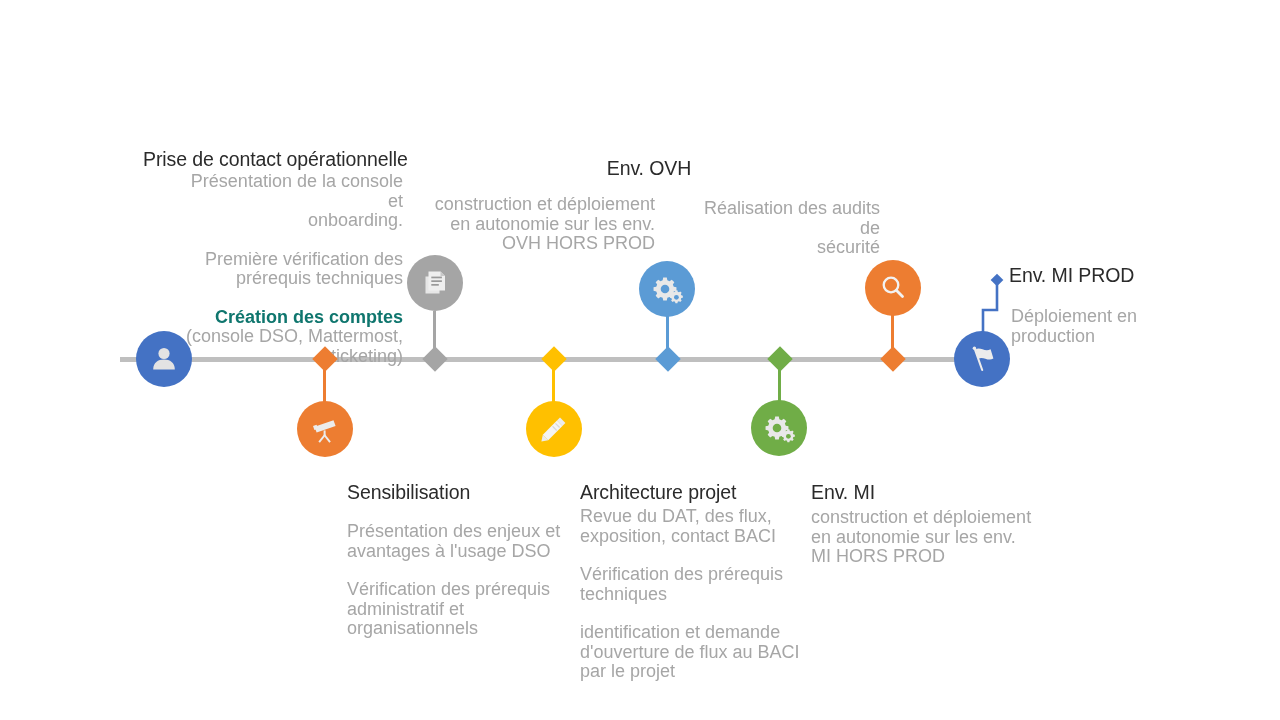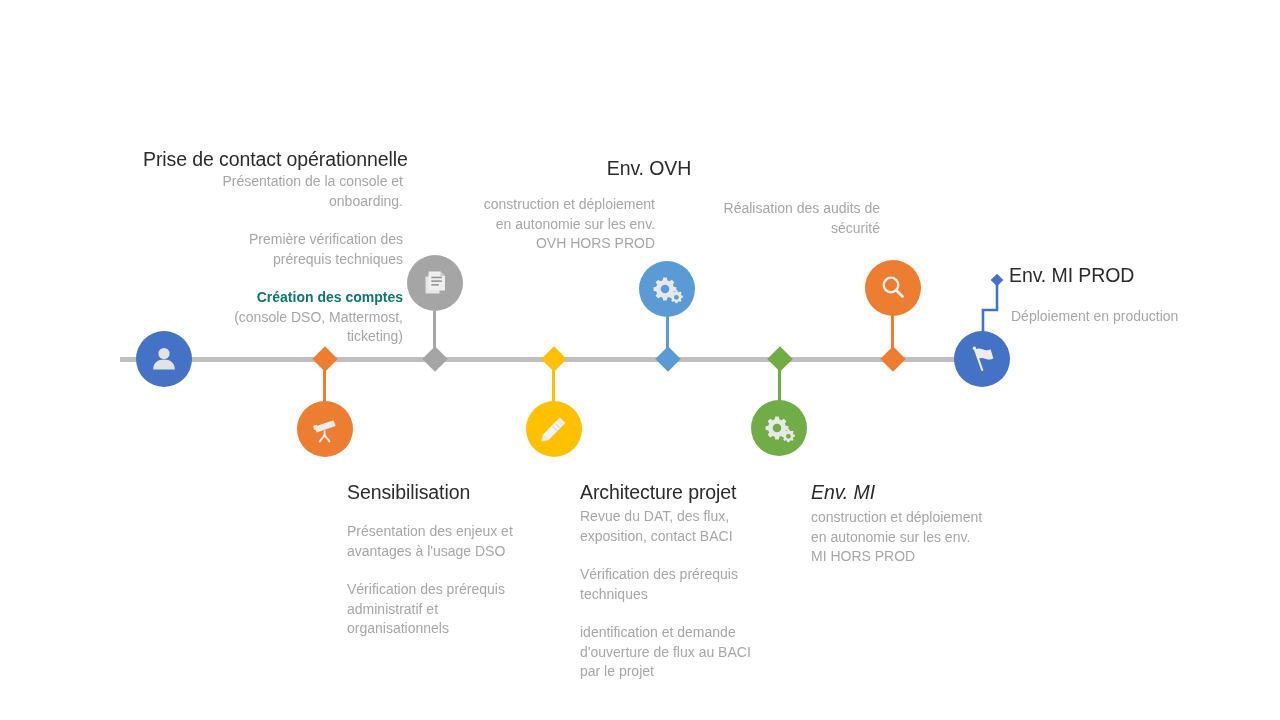--- a/index.html
+++ b/index.html
@@ -63,21 +63,21 @@
   .title {
     position: absolute;
     font-size: 19.5px;
     color: #2b2b2b;
     font-weight: 400;
     letter-spacing: -0.1px;
     white-space: nowrap;
   }
   .desc {
     position: absolute;
-    font-size: 14px;
+    font-size: 18px;
     line-height: 19.5px;
     color: #a6a6a6;
   }
   .desc p { margin: 0; }
   .desc p.gap { margin-top: 19px; }
   .desc b { color: #0f766e; font-weight: bold; }
   .align-right { text-align: right; }
   .align-left  { text-align: left; margin-top: 8px; }
   .align-center{ text-align: center; }
 
@@ -197,21 +197,21 @@
 
   <div class="node" style="left:751px; top:400px; background:#70ad47;">
     <svg width="34" height="34" viewBox="0 0 34 34">
       <path d="M13.2 5.6 h3.6 l0.55 2.7 2.15 0.9 2.3-1.5 2.55 2.55 -1.5 2.3 0.9 2.15 2.7 0.55 v3.6 l-2.7 0.55 -0.9 2.15 1.5 2.3 -2.55 2.55 -2.3-1.5 -2.15 0.9 -0.55 2.7 h-3.6 l-0.55-2.7 -2.15-0.9 -2.3 1.5 -2.55-2.55 1.5-2.3 -0.9-2.15 -2.7-0.55 v-3.6 l2.7-0.55 0.9-2.15 -1.5-2.3 2.55-2.55 2.3 1.5 2.15-0.9 Z" fill="#e8e8e8"></path>
       <circle cx="15" cy="17" r="4.3" fill="#70ad47"></circle>
       <path d="M25.4 18.3 h2.0 l0.35 1.5 1.2 0.5 1.3-0.85 1.42 1.42 -0.85 1.3 0.5 1.2 1.5 0.35 v2.0 l-1.5 0.35 -0.5 1.2 0.85 1.3 -1.42 1.42 -1.3-0.85 -1.2 0.5 -0.35 1.5 h-2.0 l-0.35-1.5 -1.2-0.5 -1.3 0.85 -1.42-1.42 0.85-1.3 -0.5-1.2 -1.5-0.35 v-2.0 l1.5-0.35 0.5-1.2 -0.85-1.3 1.42-1.42 1.3 0.85 1.2-0.5 Z" fill="#e8e8e8"></path>
       <circle cx="26.4" cy="25.3" r="2.4" fill="#70ad47"></circle>
     </svg>
   </div>
 
-  <div class="title align-left" style="left:811px; top:473px;font-style:italic;">Env. MI</div>
+  <div class="title align-left" style="left:811px; top:473px;">Env. MI</div>
 
   <div class="desc align-left" style="left:811px; top:500px; width:225px;">
     <p>construction et déploiement</p>
     <p>en autonomie  sur les env.</p>
     <p>MI HORS PROD</p>
   </div>
 
   <div class="diamond" style="left:884px; top:350px; background:#ed7d31;"></div>
   <div class="stem" style="left:891px; top:315px; height:42px; background:#ed7d31;"></div>
 

